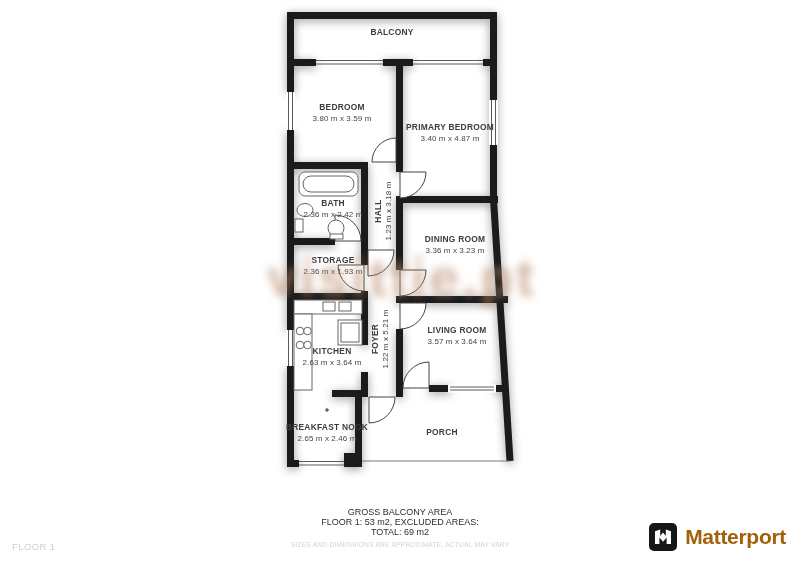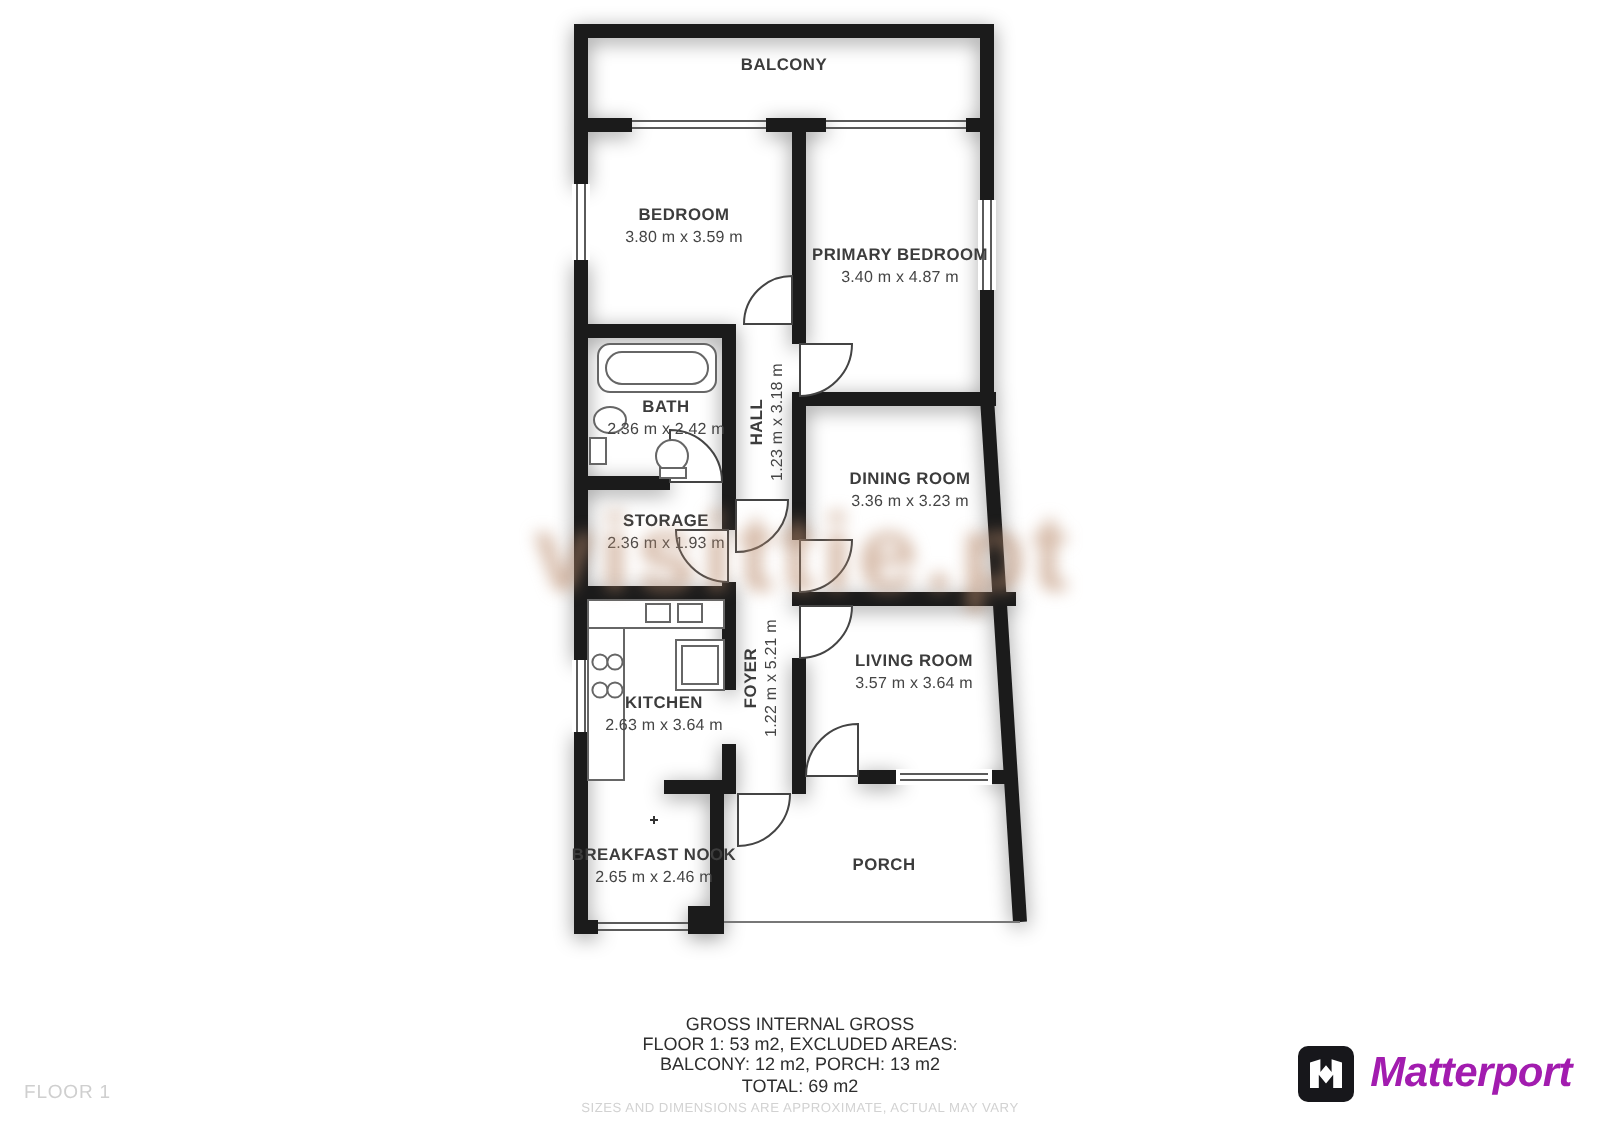--- a/index.html
+++ b/index.html
@@ -25,21 +25,21 @@
     margin-top:2px;font-size:6.6px;color:#d2d2d2;letter-spacing:.25px;
   }
   .floor-label{
     position:absolute;left:12px;top:541px;font-size:9.5px;color:#cfcfcf;letter-spacing:.4px;
   }
   .brand{
     position:absolute;right:14px;top:523px;display:flex;align-items:center;gap:8px;
   }
   .brand-icon{width:28px;height:28px;background:#17171b;border-radius:5px;
     display:flex;align-items:center;justify-content:center;}
-  .brand-text{font-size:21px;font-weight:bold;color:#a21caf;letter-spacing:-0.3px;font-style:italic;}
+  .brand-text{font-size:21px;font-weight:bold;color:#a16207;letter-spacing:-0.3px;}
 </style>
 </head>
 <body>
 
 <svg class="plan-svg" width="800" height="566" viewBox="0 0 800 566">
 
   <g class="walls" style="filter: drop-shadow(0 2px 5px rgba(0,0,0,0.40));" fill="#1b1b1b">
 
     <rect x="287" y="12" width="210" height="7"></rect>
     <rect x="287" y="12" width="7" height="54"></rect>
@@ -170,23 +170,22 @@
     <text class="room-name" x="327" y="430">BREAKFAST NOOK</text>
     <text class="room-dims" x="327" y="441">2.65 m x 2.46 m</text>
 
     <text class="room-name" x="442" y="435">PORCH</text>
   </g>
 </svg>
 
 <div class="watermark">visittie.pt</div>
 
 <div class="summary">
-  <div>GROSS INTERNAL GROSS</div>
+  <div>GROSS BALCONY AREA</div>
   <div>FLOOR 1: 53 m2, EXCLUDED AREAS:</div>
-  <div>BALCONY: 12 m2, PORCH: 13 m2</div>
   <div>TOTAL: 69 m2</div>
   <div class="disclaimer">SIZES AND DIMENSIONS ARE APPROXIMATE, ACTUAL MAY VARY</div>
 </div>
 
 <div class="floor-label">FLOOR 1</div>
 
 <div class="brand">
   <div class="brand-icon">
     <svg width="28" height="28" viewBox="0 0 28 28">
       <path fill="#ffffff" d="M6 21 V8.2 L11.2 6.6 V13 L14 9.6 L16.8 13 V6.6 L22 8.2 V21 H17.6 V14.4 L14 18.8 L10.4 14.4 V21 Z"></path>

